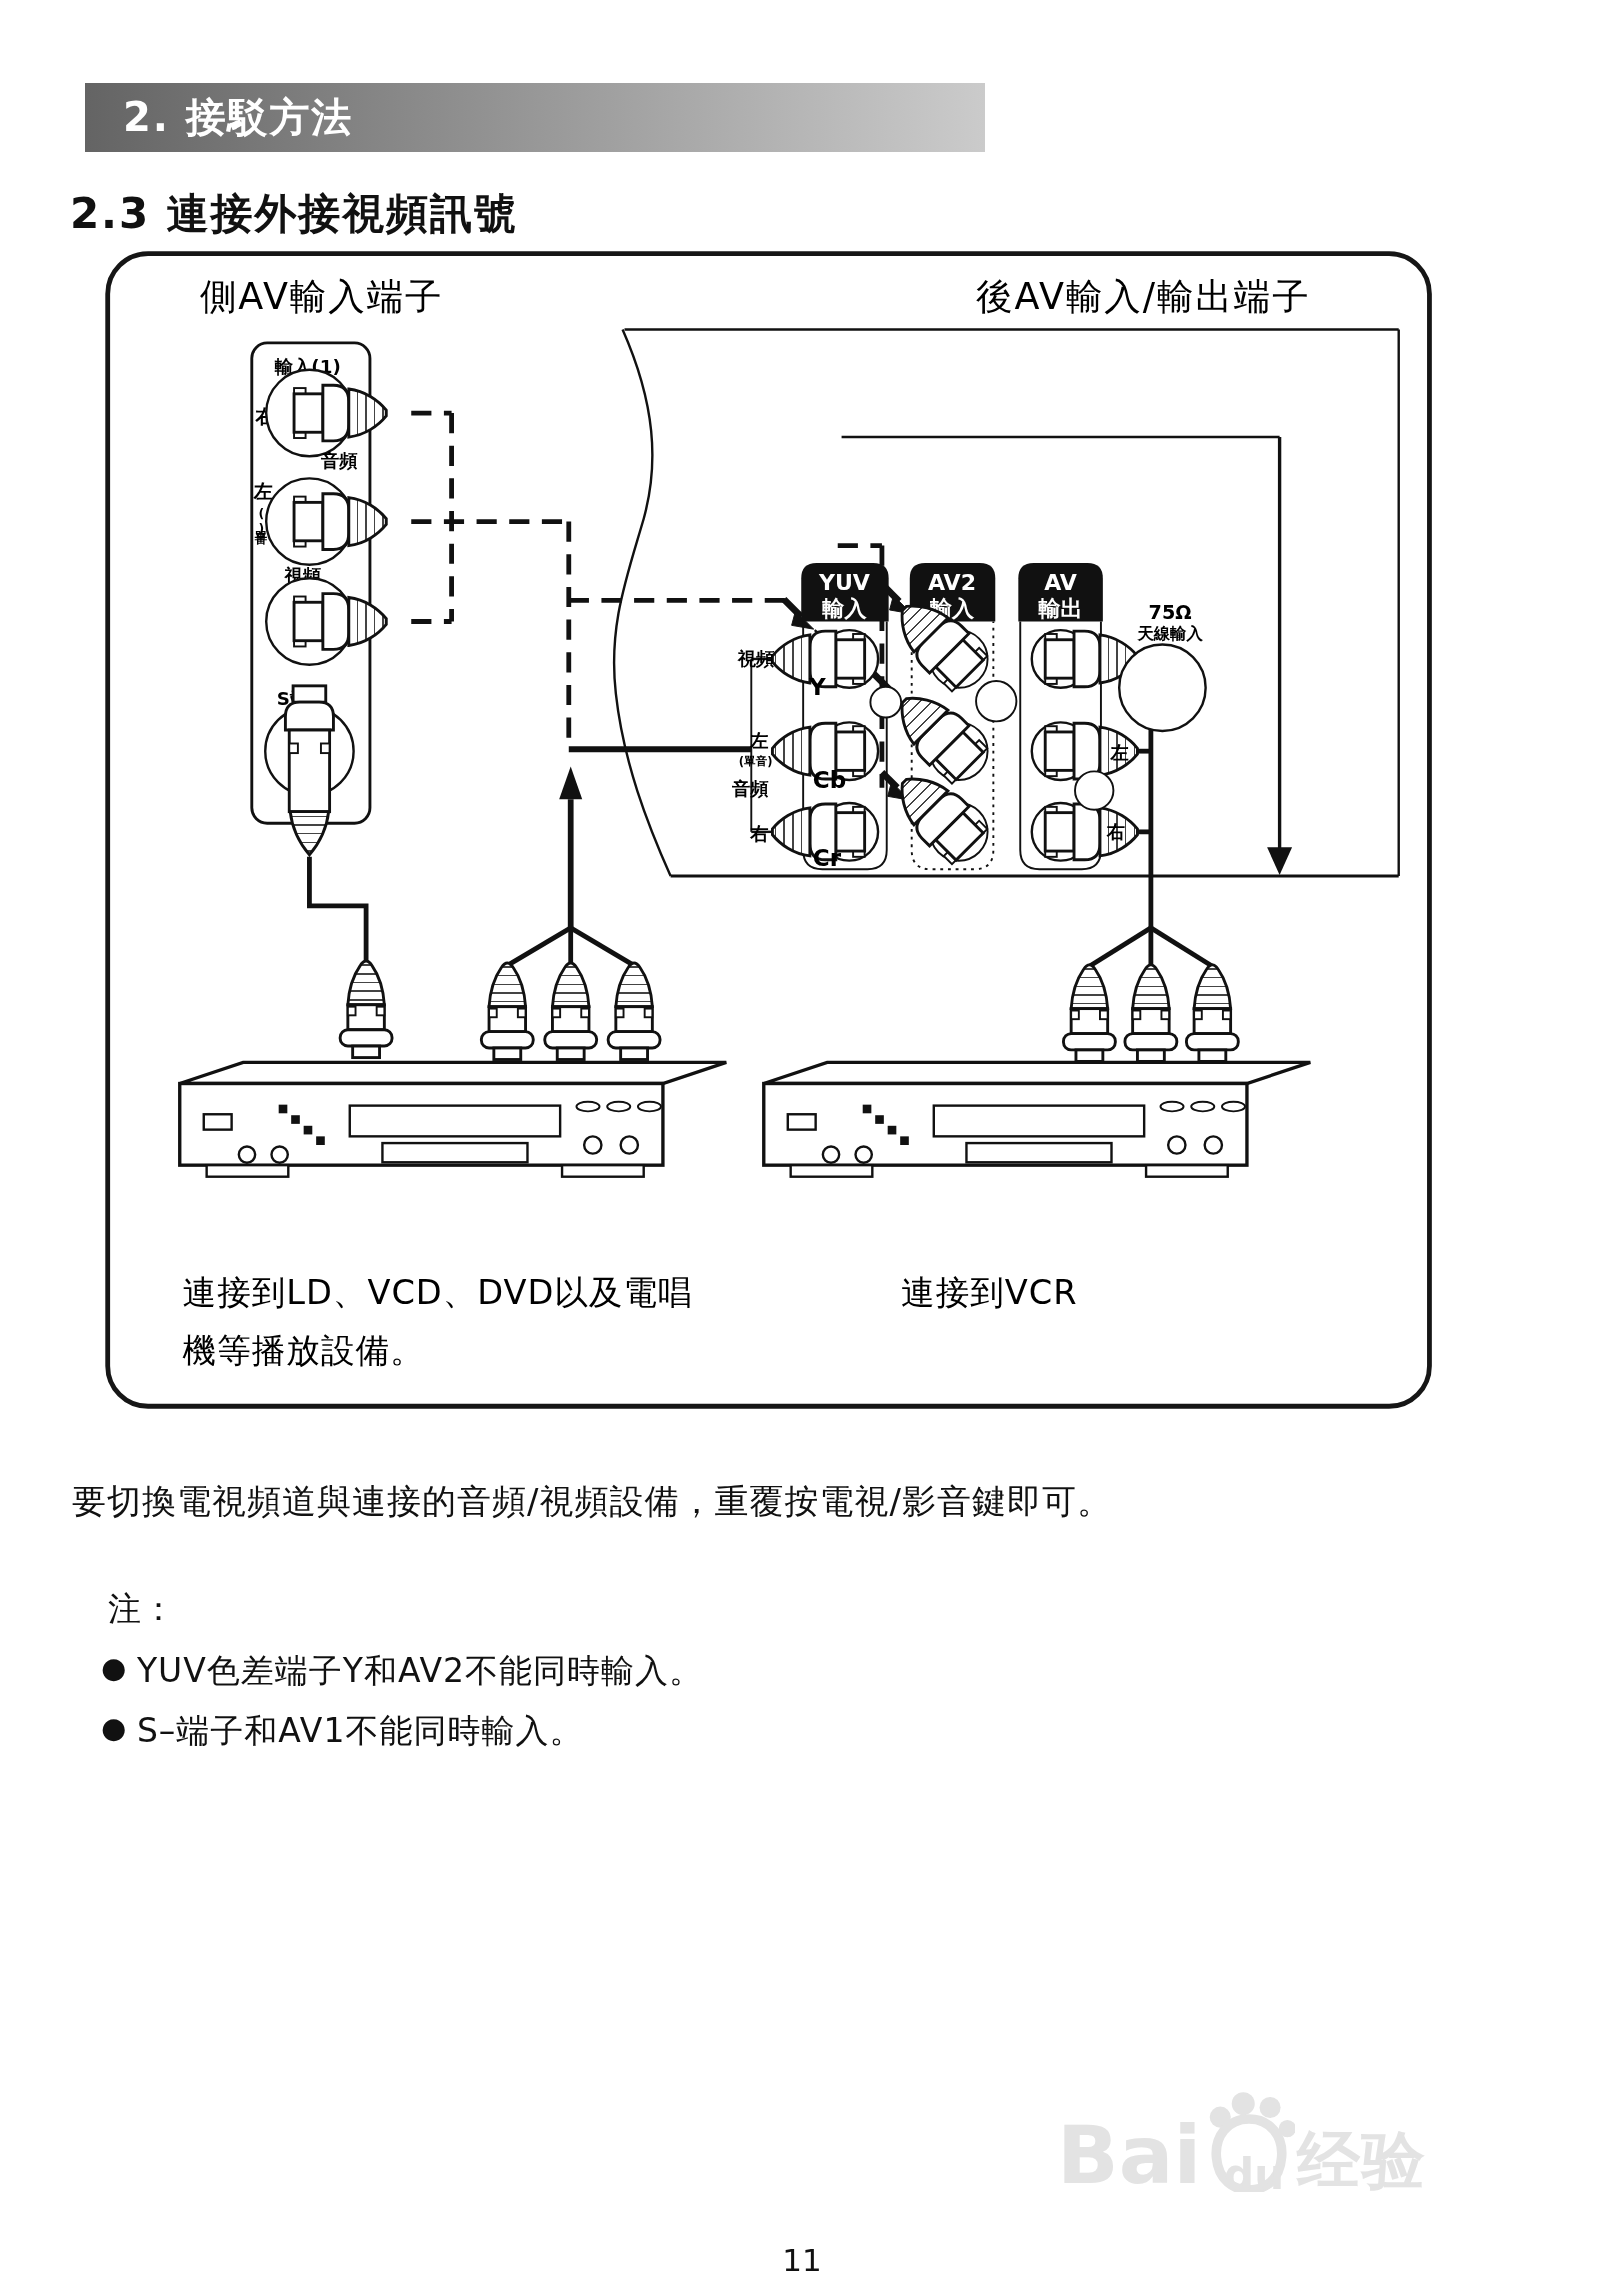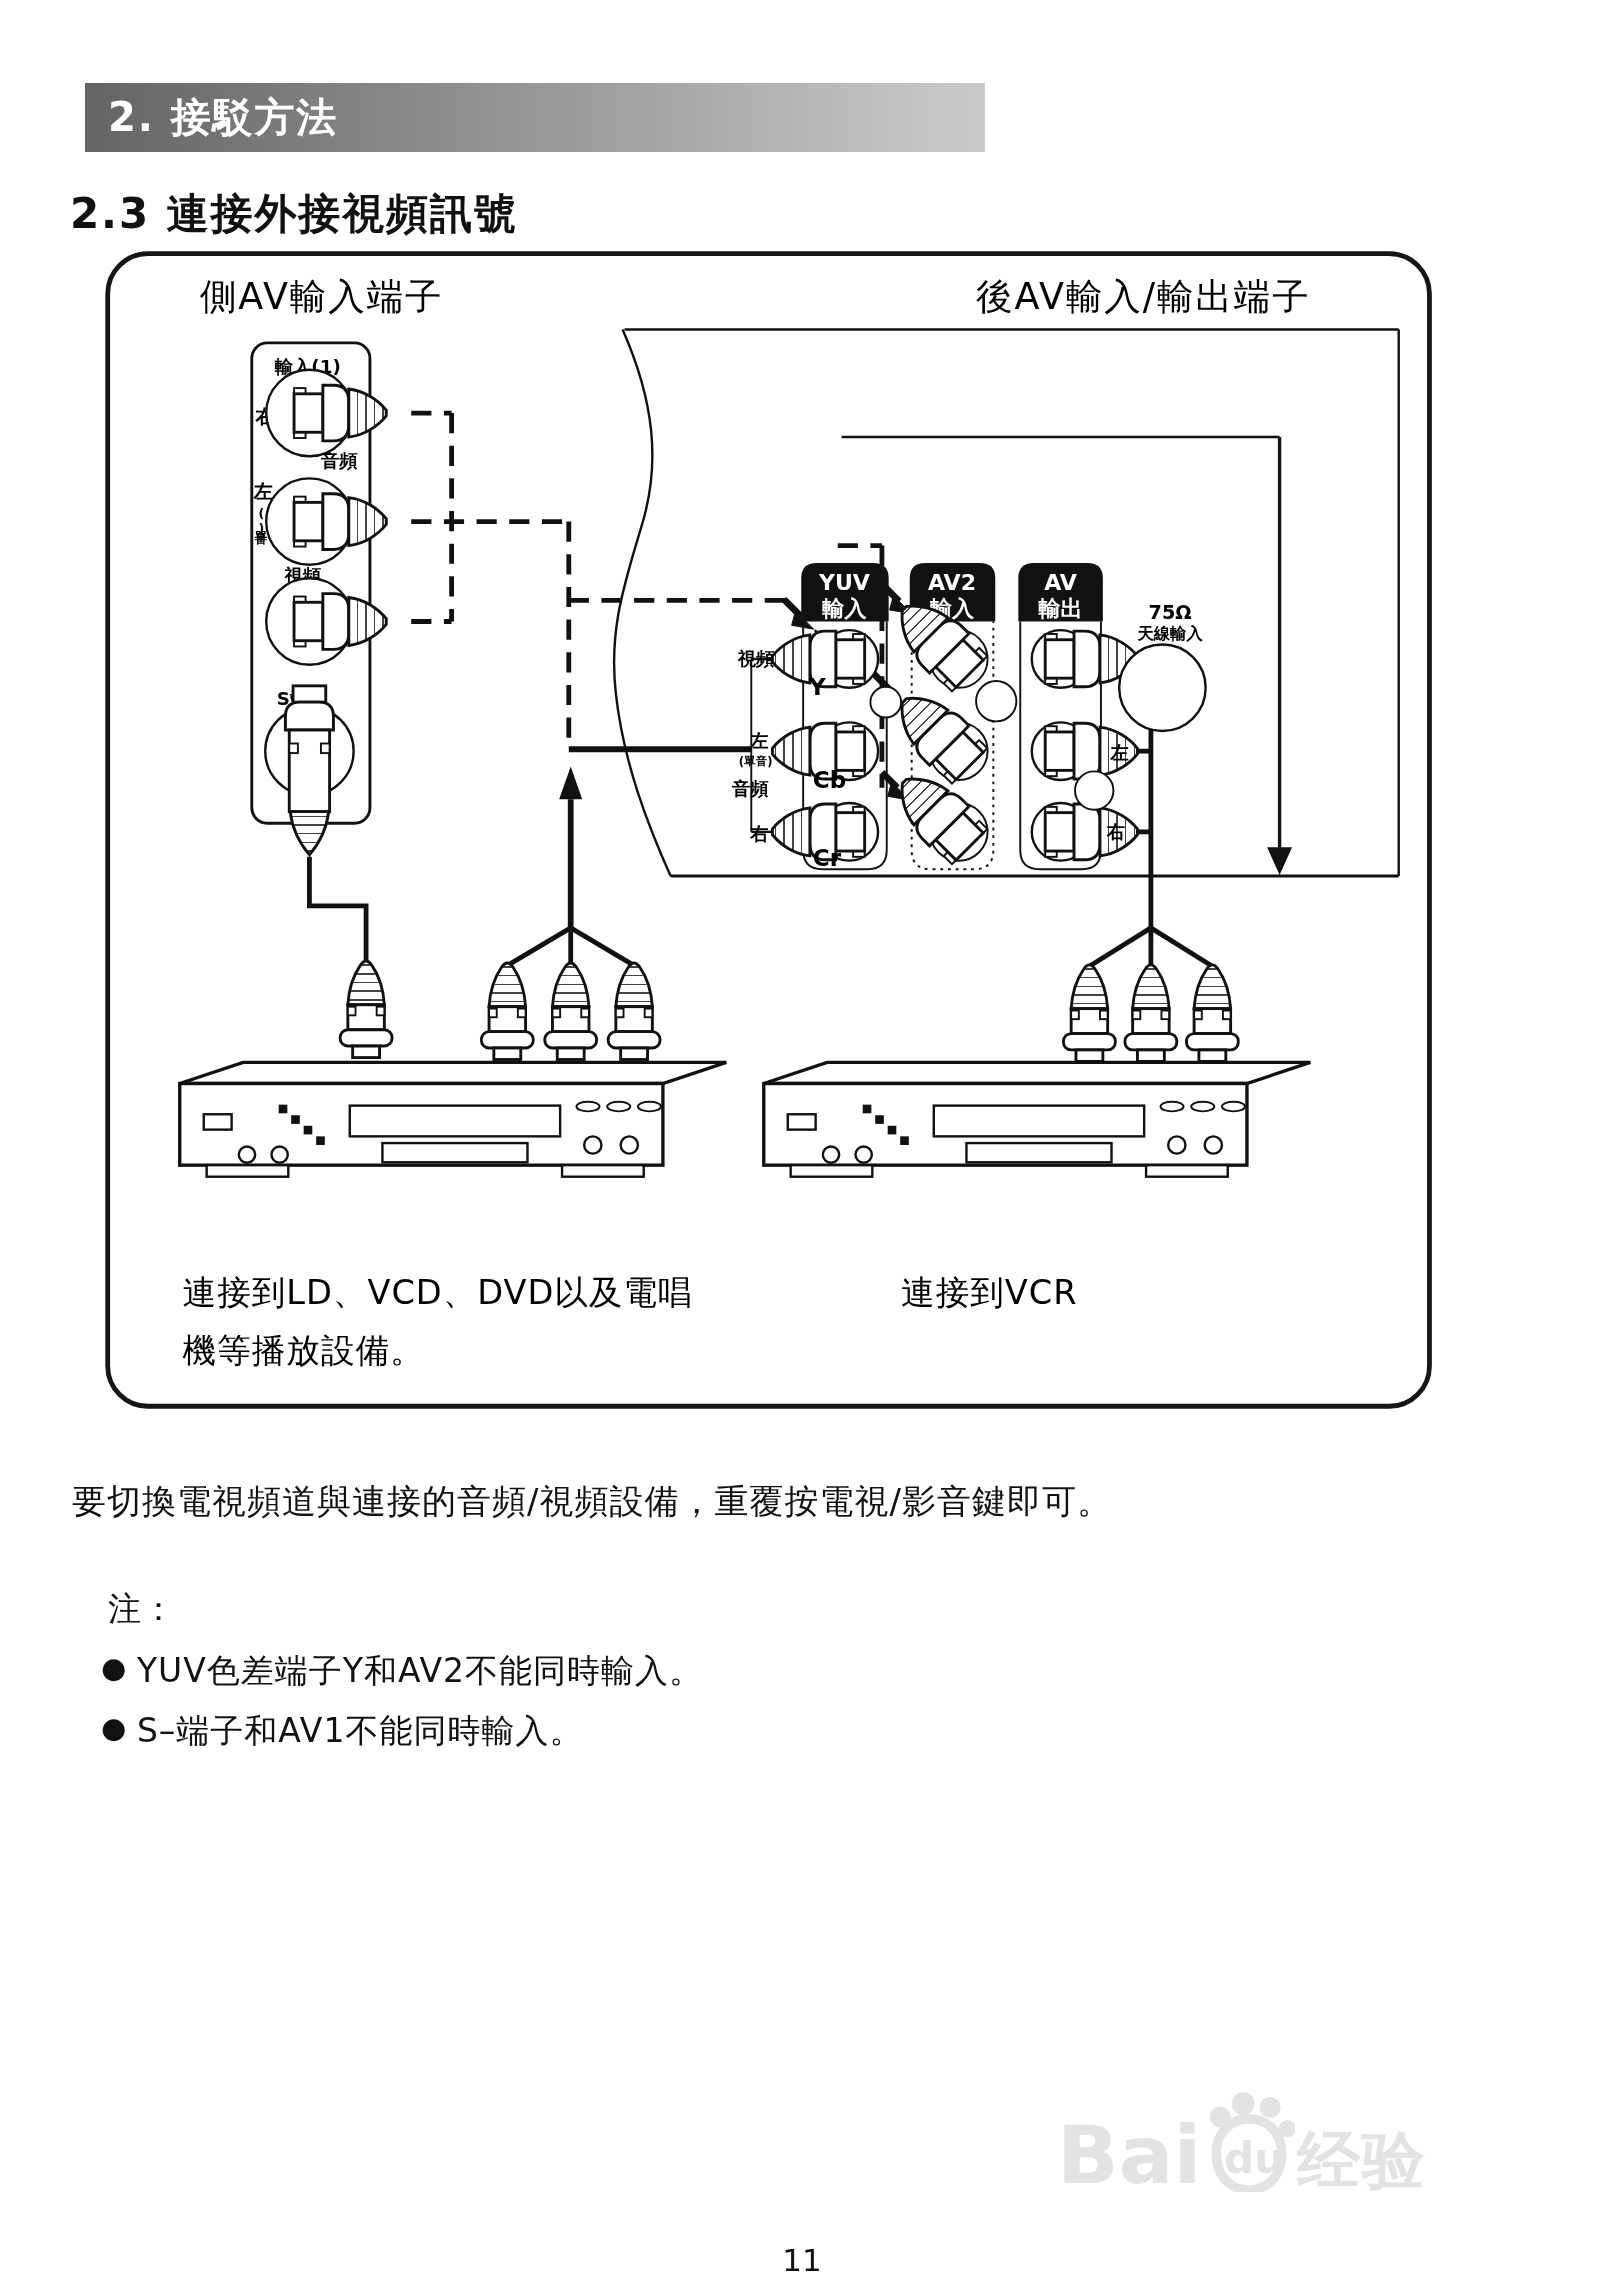--- a/index.html
+++ b/index.html
@@ -5,40 +5,40 @@
   html,body{margin:0;padding:0;}
   body{
     width:1614px;height:2290px;position:relative;background:#ffffff;
     font-family:"DejaVu Sans","Liberation Sans",sans-serif;color:#111;
   }
   .abs{position:absolute;}
   #header-bar{
     left:85px;top:83px;width:900px;height:69px;
     background:linear-gradient(to right,#646464,#cbcbcb);
     color:#fff;font-size:40px;font-weight:bold;line-height:69px;
-    padding-left:23px;box-sizing:border-box;letter-spacing:1.9px;
+    padding-left:38px;box-sizing:border-box;letter-spacing:1.9px;
   }
   #section-title{
     left:70px;top:186px;font-size:42px;font-weight:bold;letter-spacing:1.9px;
   }
   #diagram-svg{left:0;top:0;width:1614px;height:2290px;}
   #paragraph{
     left:72px;top:1479px;width:1057px;font-size:34px;letter-spacing:1px;
   }
   #note-title{left:108px;top:1587px;font-size:33px;letter-spacing:1px;}
   .note-line{left:101px;font-size:33px;letter-spacing:1px;display:flex;align-items:flex-start;}
   .note-line .bullet{font-size:29px;margin-right:9.6px;line-height:38px;}
   #note-1{top:1649px;}
   #note-2{top:1709px;}
   #page-number{left:0;top:2242px;width:1604px;text-align:center;font-size:31px;}
   #watermark{right:96px;top:2092px;width:461px;color:#e3e3e3;}
   #wm-row1{display:flex;align-items:flex-end;}
   #wm-bai{font-size:81px;font-weight:bold;line-height:73px;}
   #wm-paw{position:relative;width:92px;height:100px;margin:0 1.9px;}
-  #wm-du{position:absolute;left:21px;top:42px;font-size:42px;font-weight:bold;}
+  #wm-du{position:absolute;left:21px;top:58px;font-size:42px;font-weight:bold;}
   #wm-cn{font-size:63px;font-weight:bold;letter-spacing:1.9px;line-height:63px;margin-top:36px;}
   #wm-url{font-size:42px;text-align:right;margin-top:9.6px;letter-spacing:1px;}
   .vtext{writing-mode:vertical-rl;text-orientation:upright;}
 </style>
 </head>
 <body>
 
 <div id="header-bar" class="abs">
   <span>2. 接駁方法</span>
 </div>

